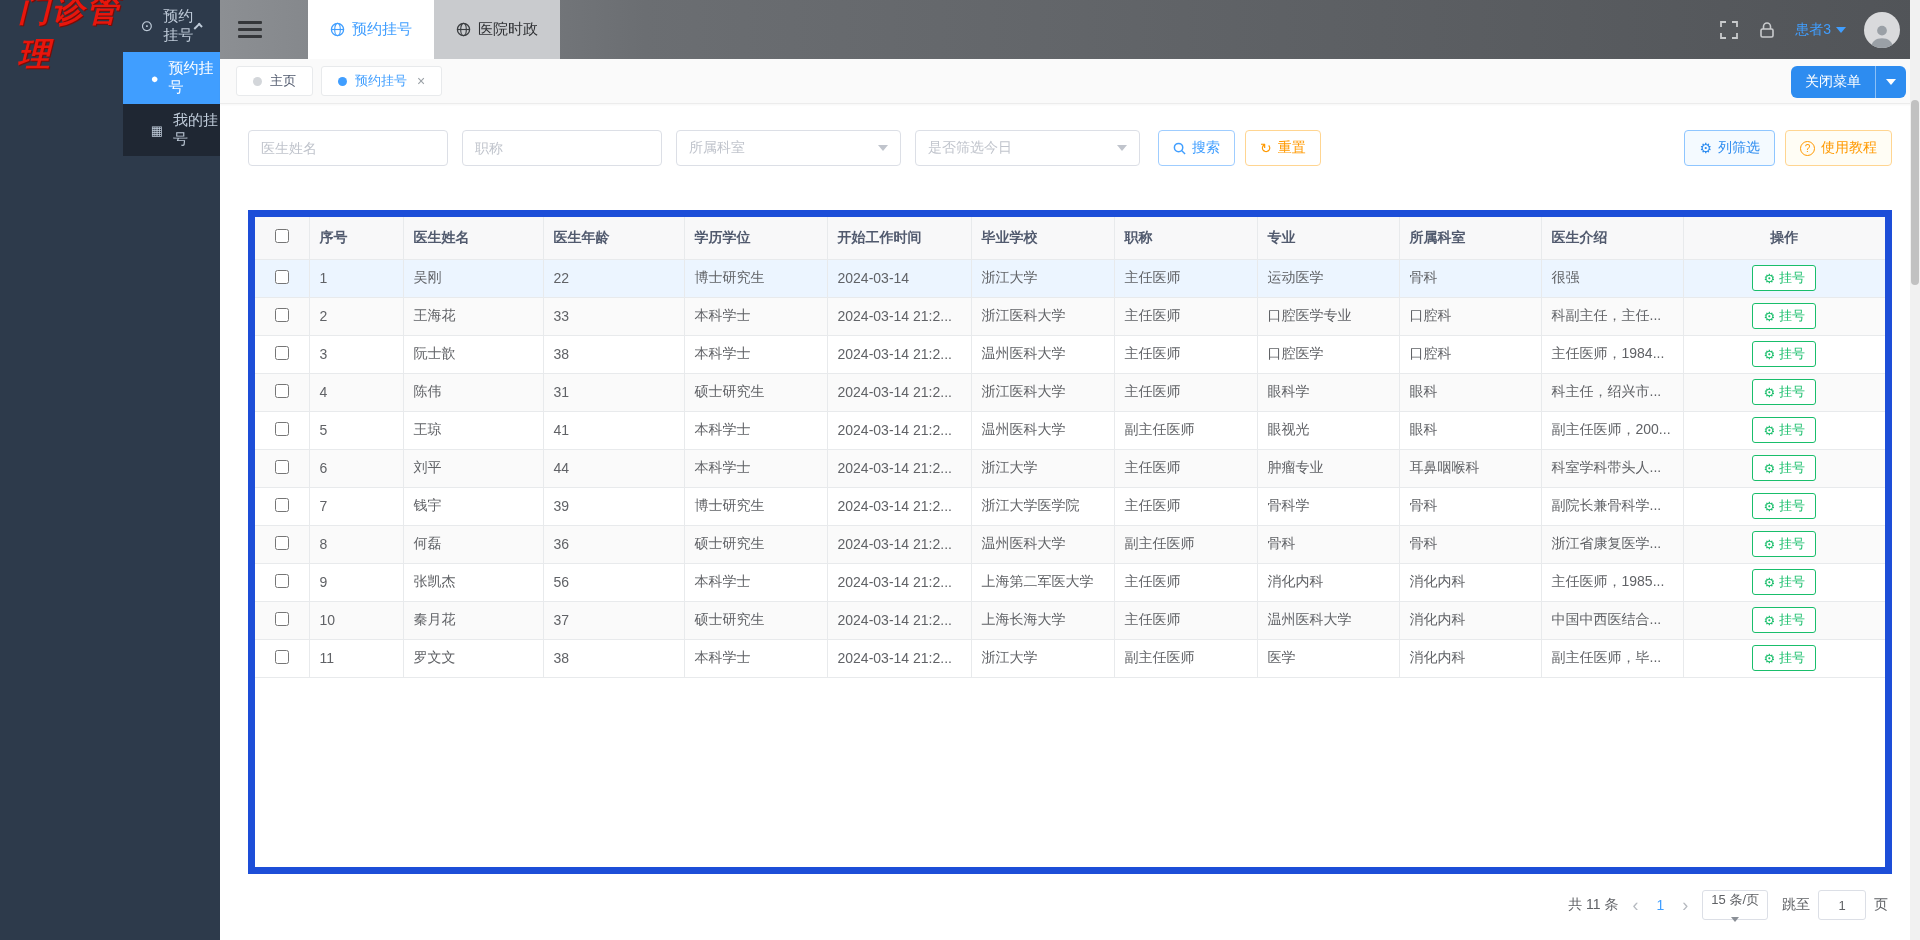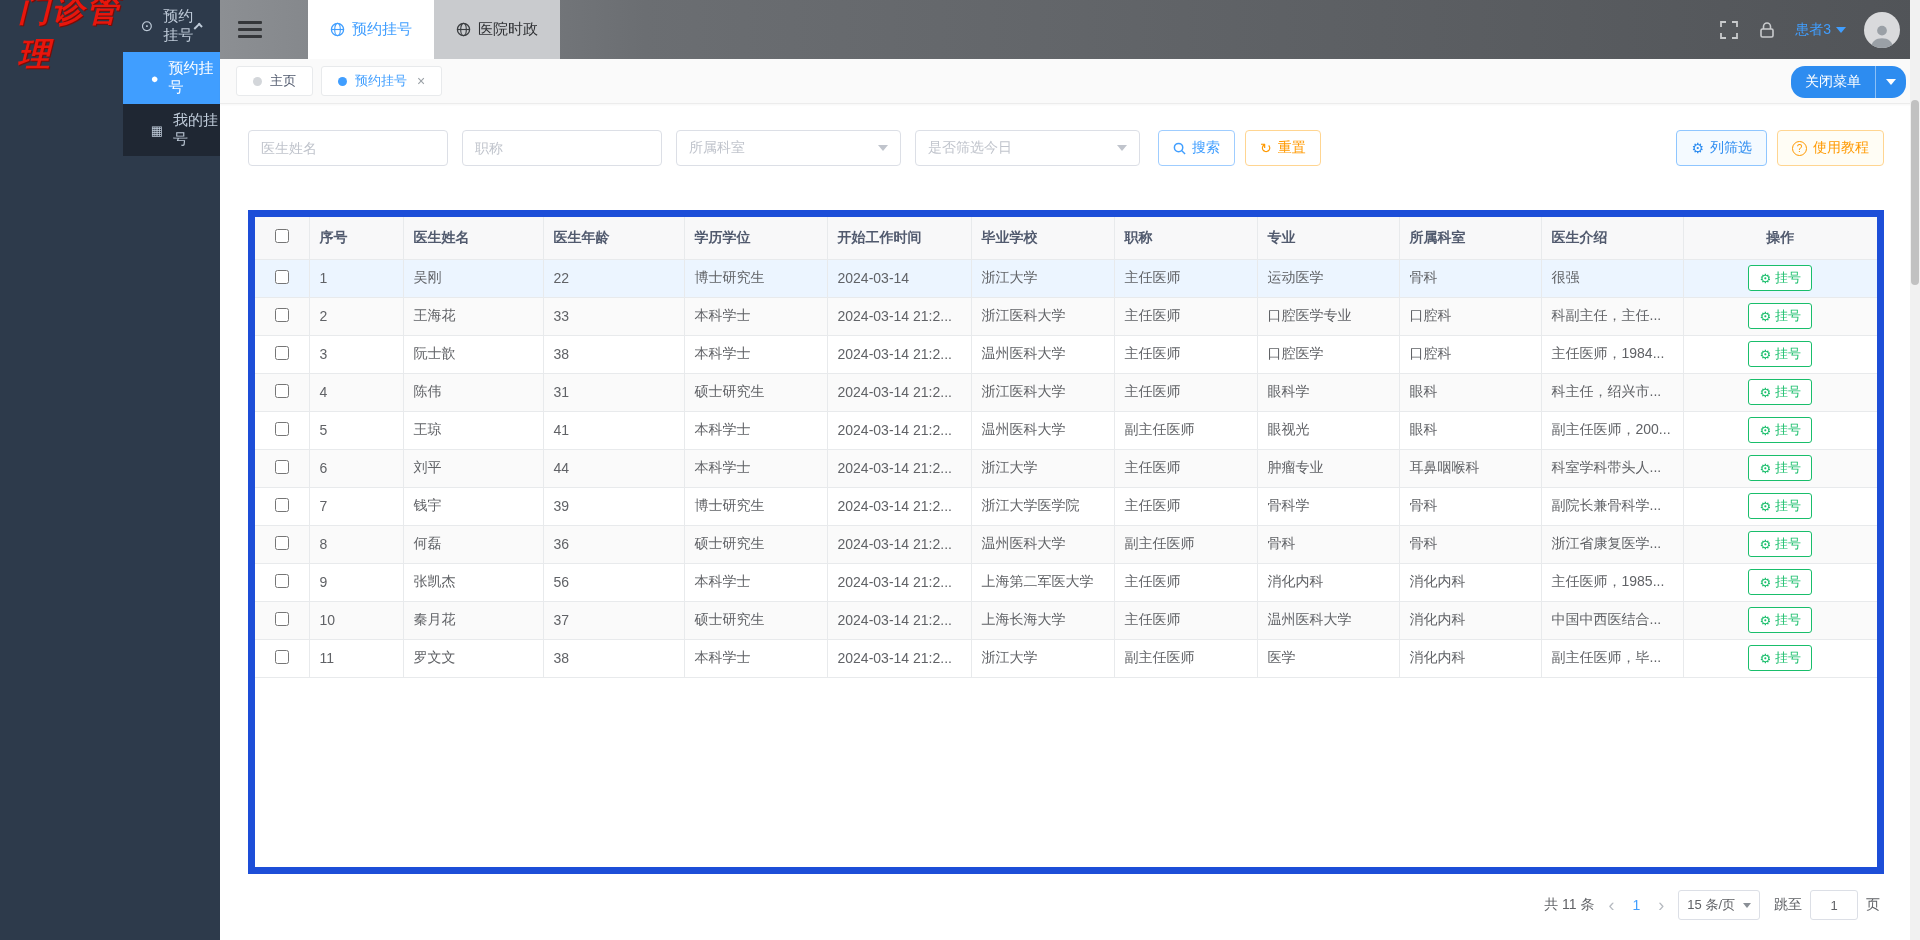--- a/index.html
+++ b/index.html
@@ -34,27 +34,27 @@
   .caret-down { width:0; height:0; border-left:5px solid transparent; border-right:5px solid transparent; border-top:6px solid #409eff; }
   .avatar { width:36px; height:36px; border-radius:50%; background:#d9dadc; display:flex; align-items:flex-end; justify-content:center; overflow:hidden; cursor:pointer; }
 
   
   .tagbar { height:45px; flex-shrink:0; background:#fafafa; border-bottom:1px solid #ececec; display:flex; align-items:center; padding:0 16px; position:relative; box-shadow:0 1px 2px rgba(0,0,0,.04); }
   .tag { display:flex; align-items:center; gap:8px; height:30px; padding:0 16px; background:#fff; border:1px solid #e8eaec; border-radius:3px; margin-right:8px; font-size:13px; color:#515a6e; cursor:pointer; }
   .tag .dot { width:9px; height:9px; border-radius:50%; background:#d3d6da; }
   .tag.active { color:#409eff; }
   .tag.active .dot { background:#409eff; }
   .tag .tclose { color:#9aa0a6; font-size:14px; margin-left:2px; cursor:pointer; }
-  .close-menu { position:absolute; right:14px; top:7px; height:32px; background:#2d8cf0; border:none; color:#fff; font-size:14px; border-radius:14px; display:flex; align-items:center; cursor:pointer; padding:0; }
+  .close-menu { position:absolute; right:14px; top:7px; height:32px; background:#2d8cf0; border:none; color:#fff; font-size:14px; border-radius:6px; display:flex; align-items:center; cursor:pointer; padding:0; }
   .close-menu .cm-label { padding:0 14px; }
   .close-menu .cm-caret-wrap { border-left:1px solid rgba(255,255,255,.45); padding:0 10px; height:100%; display:flex; align-items:center; }
   .cm-caret { width:0; height:0; border-left:5px solid transparent; border-right:5px solid transparent; border-top:6px solid #fff; }
 
   
-  .content { flex:1; display:flex; flex-direction:column; background:#fff; padding:26px 36px 14px 28px; min-height:0; }
+  .content { flex:1; display:flex; flex-direction:column; background:#fff; padding:26px 28px 14px 28px; min-height:0; }
   .filters { display:flex; align-items:center; flex-shrink:0; }
   .f-input { width:200px; height:36px; border:1px solid #dcdfe6; border-radius:4px; padding:0 12px; font-size:14px; color:#606266; margin-right:14px; font-family:inherit; }
   .f-input::placeholder { color:#c0c4cc; }
   .select-box { width:225px; height:36px; border:1px solid #dcdfe6; border-radius:4px; padding:0 12px; font-size:14px; color:#c0c4cc; margin-right:14px; display:flex; align-items:center; justify-content:space-between; cursor:pointer; background:#fff; }
   .sel-caret { width:0; height:0; border-left:5px solid transparent; border-right:5px solid transparent; border-top:6px solid #c0c4cc; }
   .btn { height:36px; border-radius:4px; font-size:14px; display:inline-flex; align-items:center; gap:6px; padding:0 14px; cursor:pointer; background:#fff; font-family:inherit; }
   .btn-search { border:1px solid #9fcdff; color:#409eff; margin-left:4px; }
   .btn-reset { border:1px solid #ffd591; color:#ff9900; margin-left:10px; }
   .filters-right { margin-left:auto; display:flex; gap:10px; }
   .btn-colfilter { border:1px solid #8fc6ff; color:#2d8cf0; background:#f4faff; }
@@ -71,21 +71,21 @@
   tr.stripe td { background:#fafafa; }
   .cb-cell { text-align:center; }
   .cb-cell input { width:14px; height:14px; cursor:pointer; }
   .op-cell { text-align:center; }
   .reg-btn { display:inline-flex; align-items:center; gap:4px; border:1px solid #19be6b; color:#19be6b; background:#fff; border-radius:3px; padding:3px 10px; font-size:13px; cursor:pointer; font-family:inherit; }
 
   
   .pagination { flex-shrink:0; display:flex; align-items:center; justify-content:flex-end; gap:14px; padding:16px 4px 6px 0; font-size:14px; color:#606266; }
   .pg-arrow { color:#b6bac0; font-size:18px; cursor:pointer; line-height:1; }
   .pg-current { color:#409eff; cursor:pointer; padding:0 4px; }
-  .size-select { height:30px; border:1px solid #dcdfe6; border-radius:3px; display:flex; align-items:center; gap:8px; padding:0 8px; font-size:13px; color:#606266; cursor:pointer; background:#fff; }
+  .size-select { height:30px; border:1px solid #dcdfe6; border-radius:3px; display:flex; align-items:center; gap:8px; padding:0 8px; font-size:13px; color:#606266; cursor:pointer; background:#fff;flex-direction:column; }
   .size-caret { width:0; height:0; border-left:4px solid transparent; border-right:4px solid transparent; border-top:5px solid #8a8f96; }
   .jump-wrap { display:flex; align-items:center; gap:8px; }
   .jump-input { width:48px; height:30px; border:1px solid #dcdfe6; border-radius:3px; text-align:center; font-size:13px; color:#606266; font-family:inherit; }
 
   
   .scrollbar { position:fixed; right:0; top:0; width:10px; height:940px; background:#f1f1f1; z-index:50; }
   .scrollbar .thumb { position:absolute; top:100px; left:1px; width:8px; height:185px; background:#c1c1c1; border-radius:4px; cursor:pointer; }
 </style>
 </head>
 <body>

